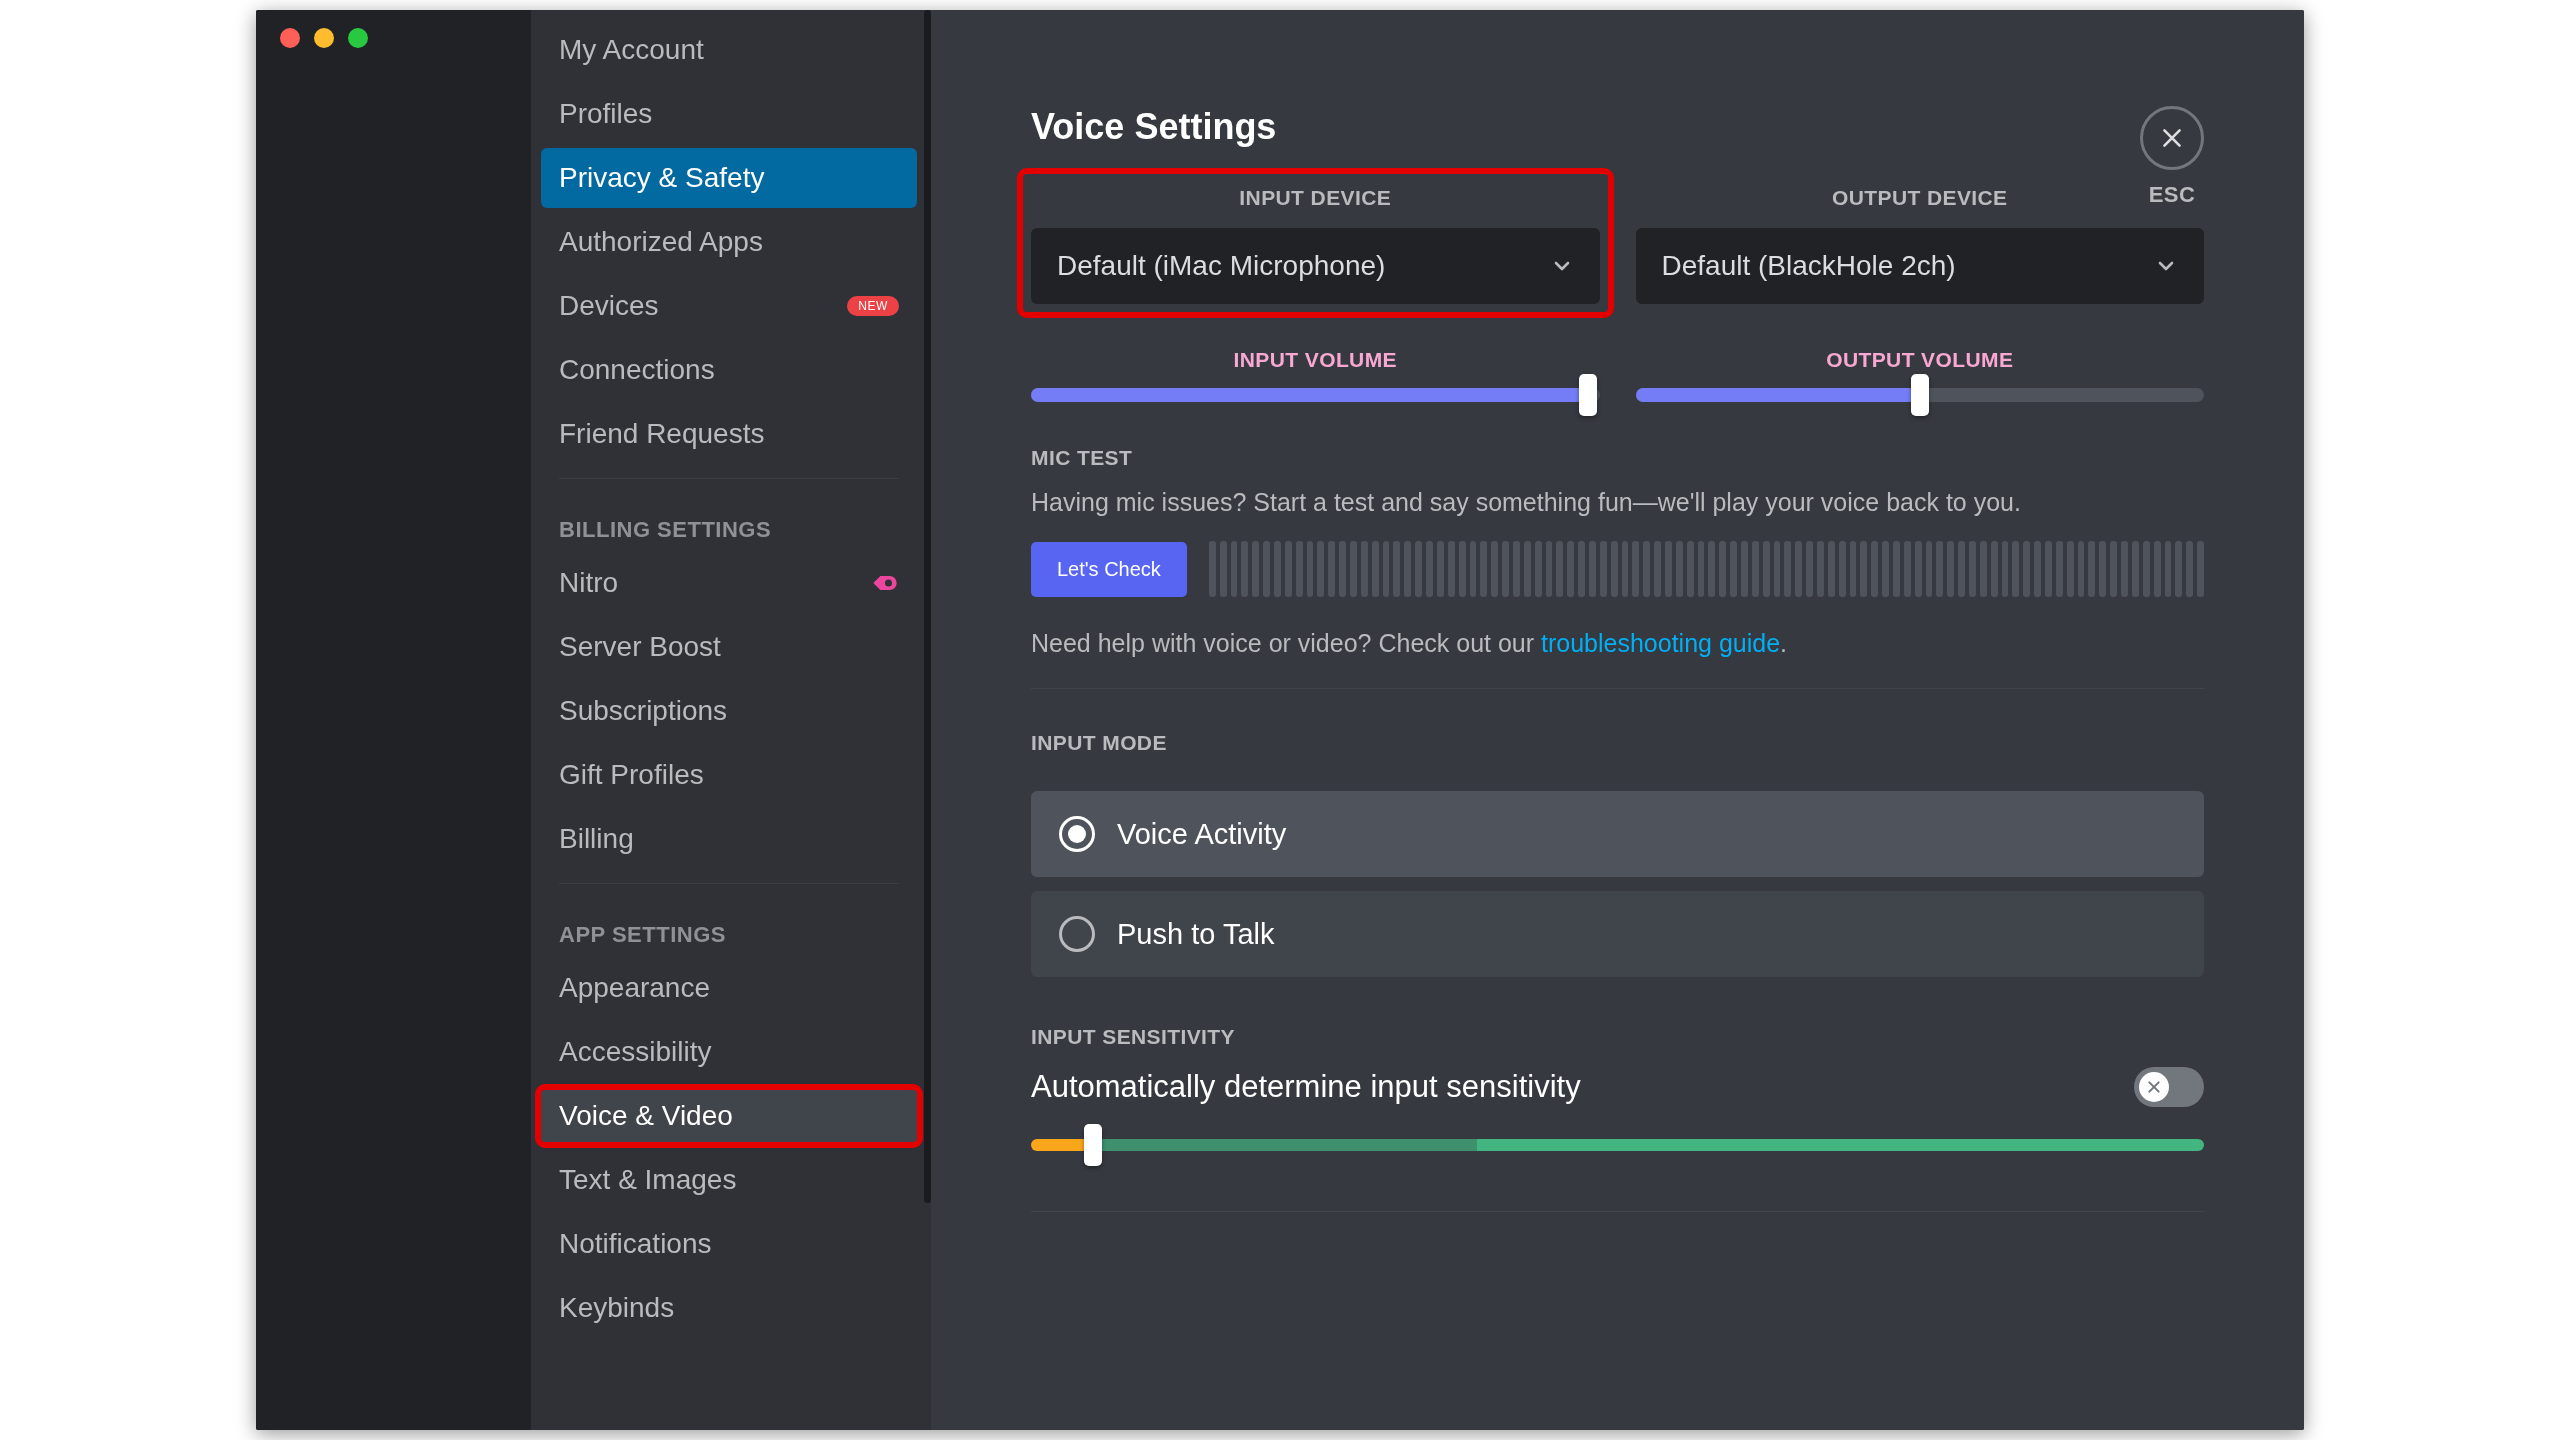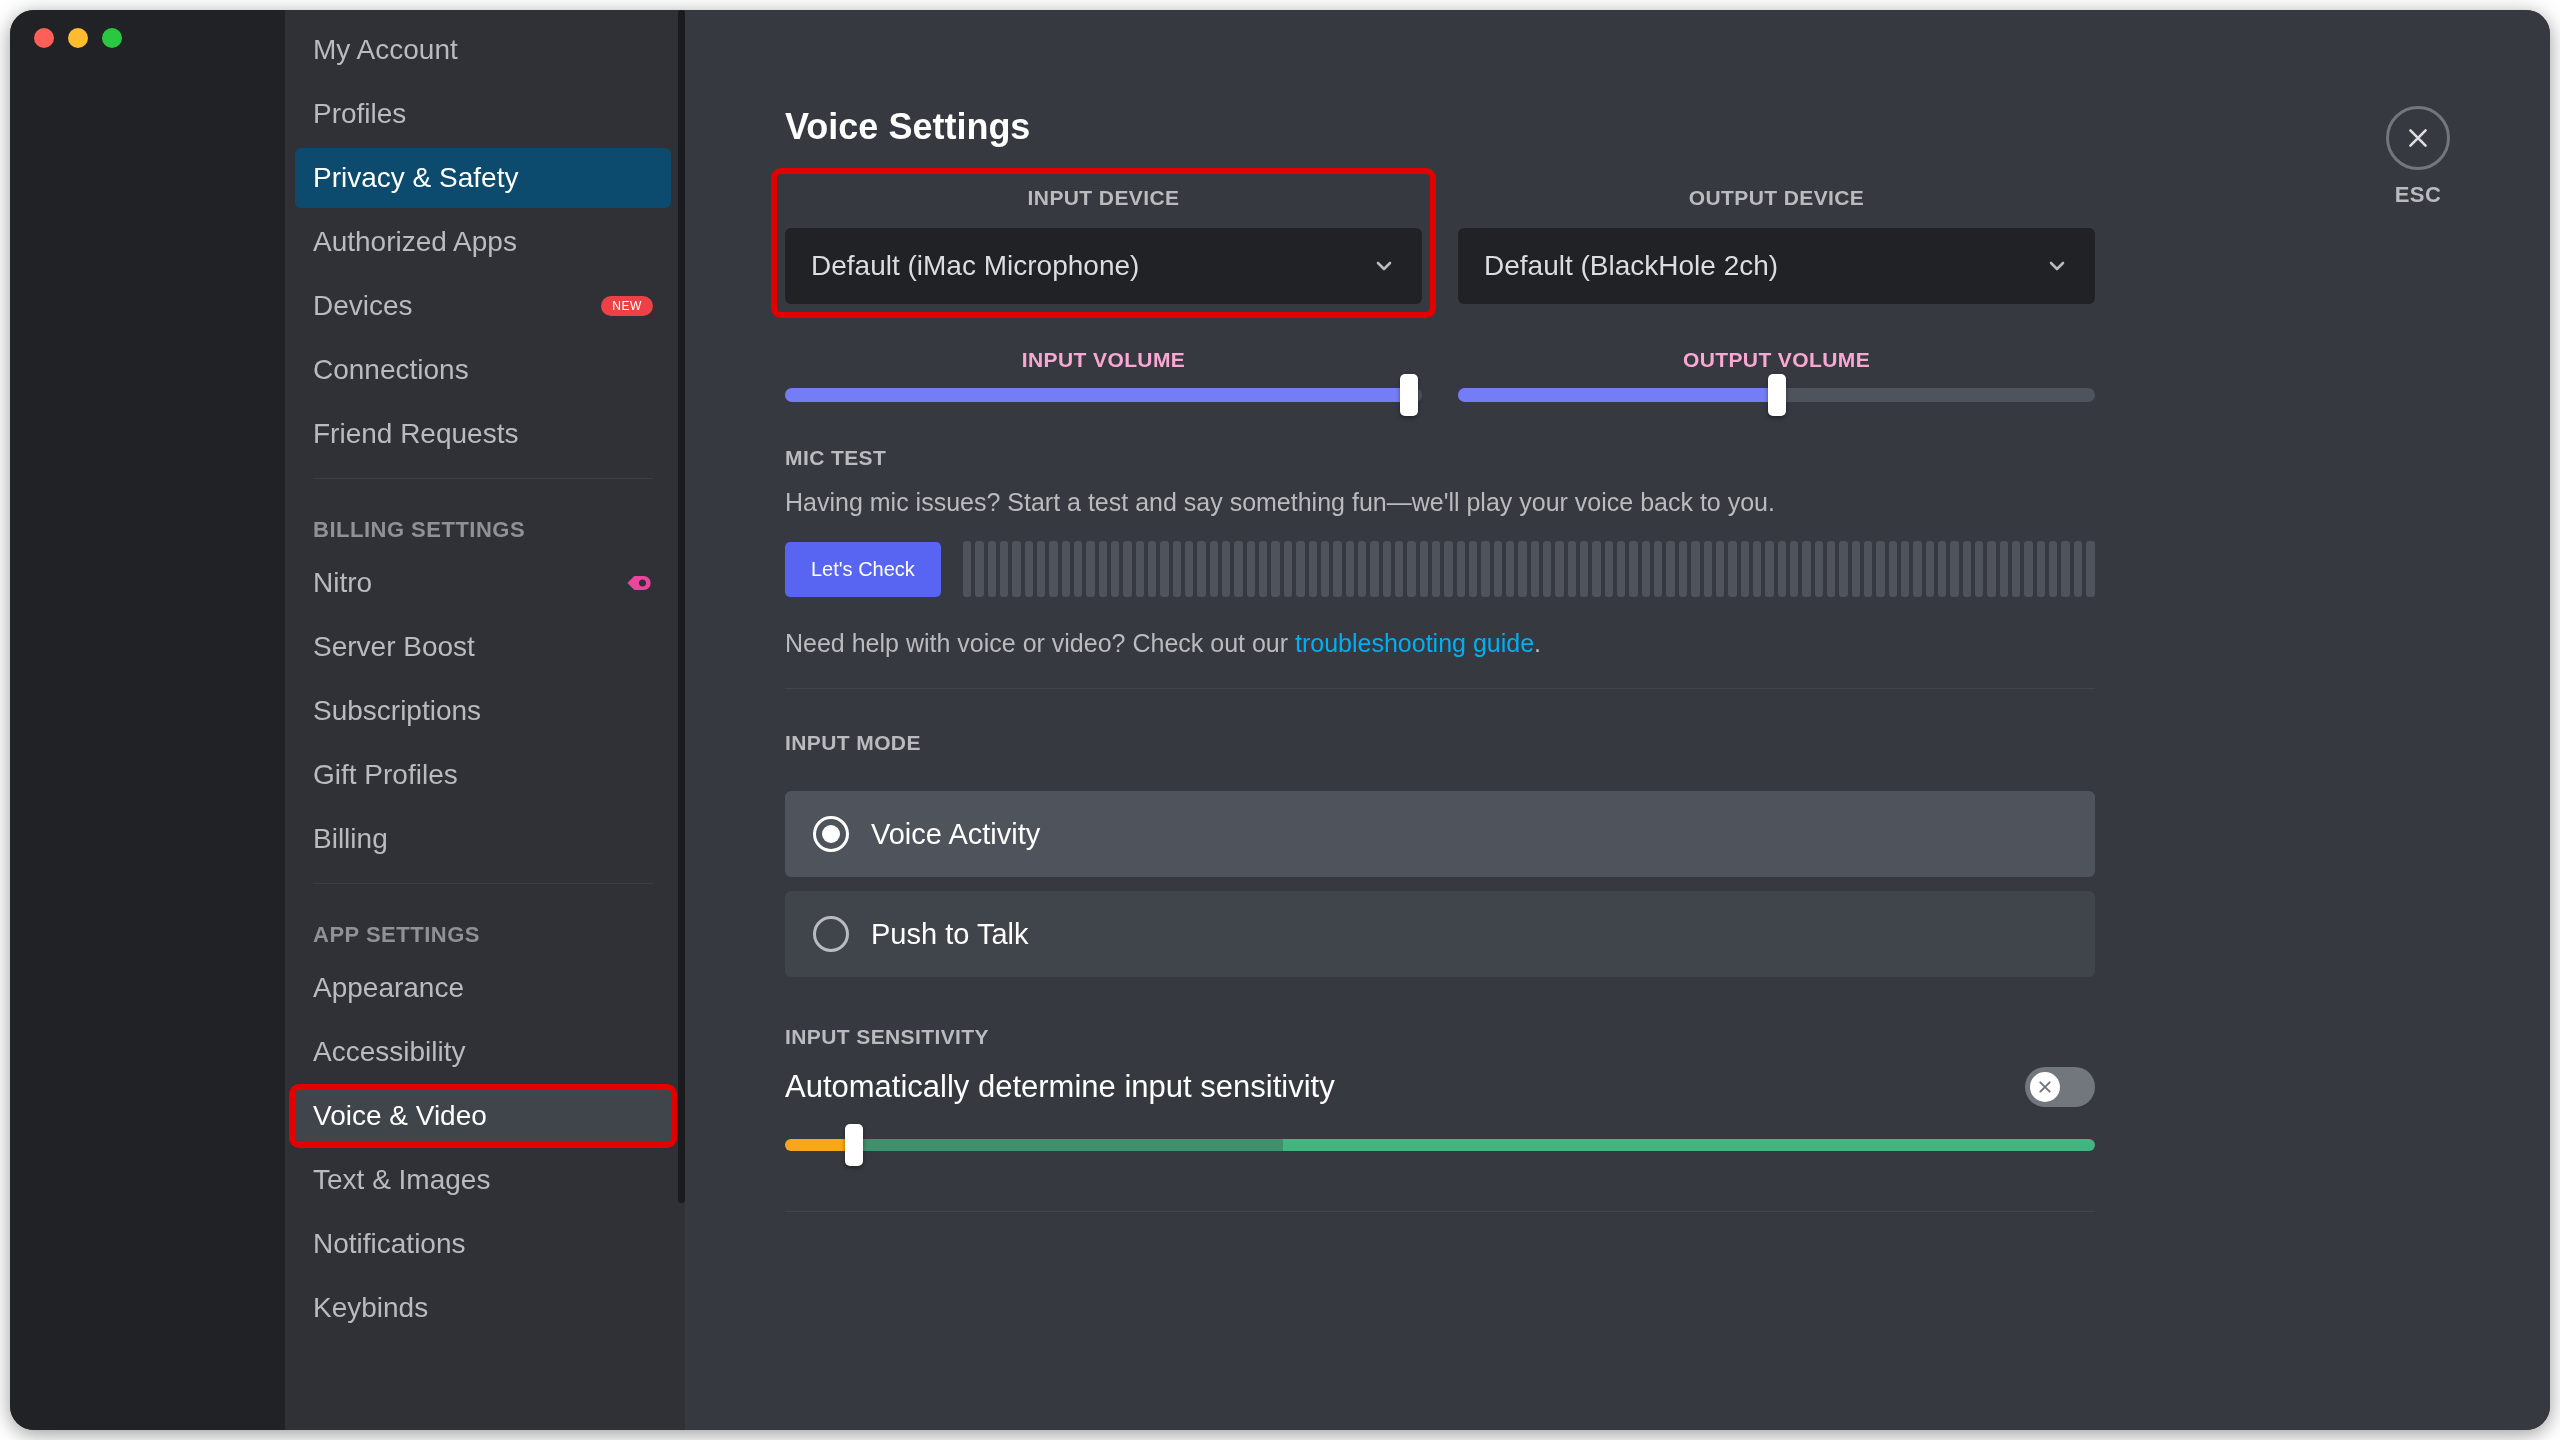--- a/index.html
+++ b/index.html
@@ -39,24 +39,24 @@
     width: 2560px;
     height: 1440px;
     position: relative;
     background: #fff;
     display:flex;
     align-items:center;
     justify-content:center;
   }
 
   .app-window {
-    width: 2540px;
+    width: 2048px;
     height: 1420px;
     background: var(--bg-main);
-    border-radius: 24px;
+    border-radius: 2px;
     overflow: hidden;
     display: flex;
     position: relative;
     box-shadow: 0 4px 20px rgba(0,0,0,.4);
   }
 
   .traffic-lights {
     position: absolute;
     top: 18px;
     left: 24px;
@@ -101,21 +101,21 @@
     font-size: 28px;
     font-weight: 500;
     cursor: pointer;
     margin: 4px 0;
     position: relative;
   }
   .sidebar-item.selected {
     background: #40444b;
     color: #fff;
   }
-  .sidebar-item.sel-privacy { background: #0c4a6e; color: #fff; }
+  .sidebar-item.sel-privacy { background: #0369a1; color: #fff; }
 
   .sidebar-category {
     font-size: 22px;
     font-weight: 700;
     color: #8e9297;
     padding: 24px 18px 6px 18px;
     letter-spacing: .5px;
   }
   .sidebar-divider {
     height: 1px;

